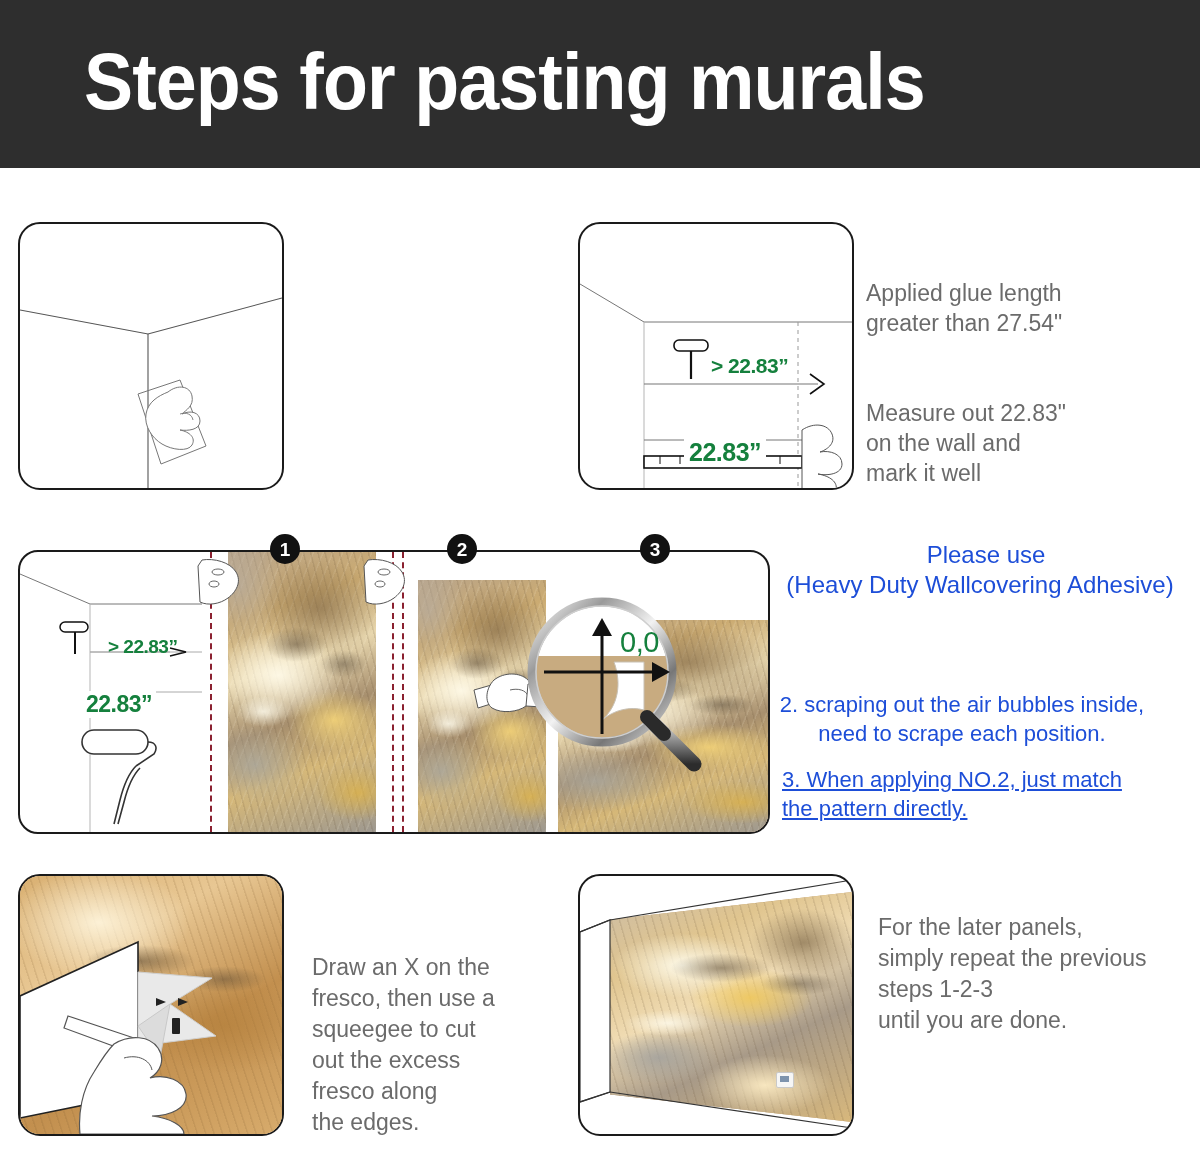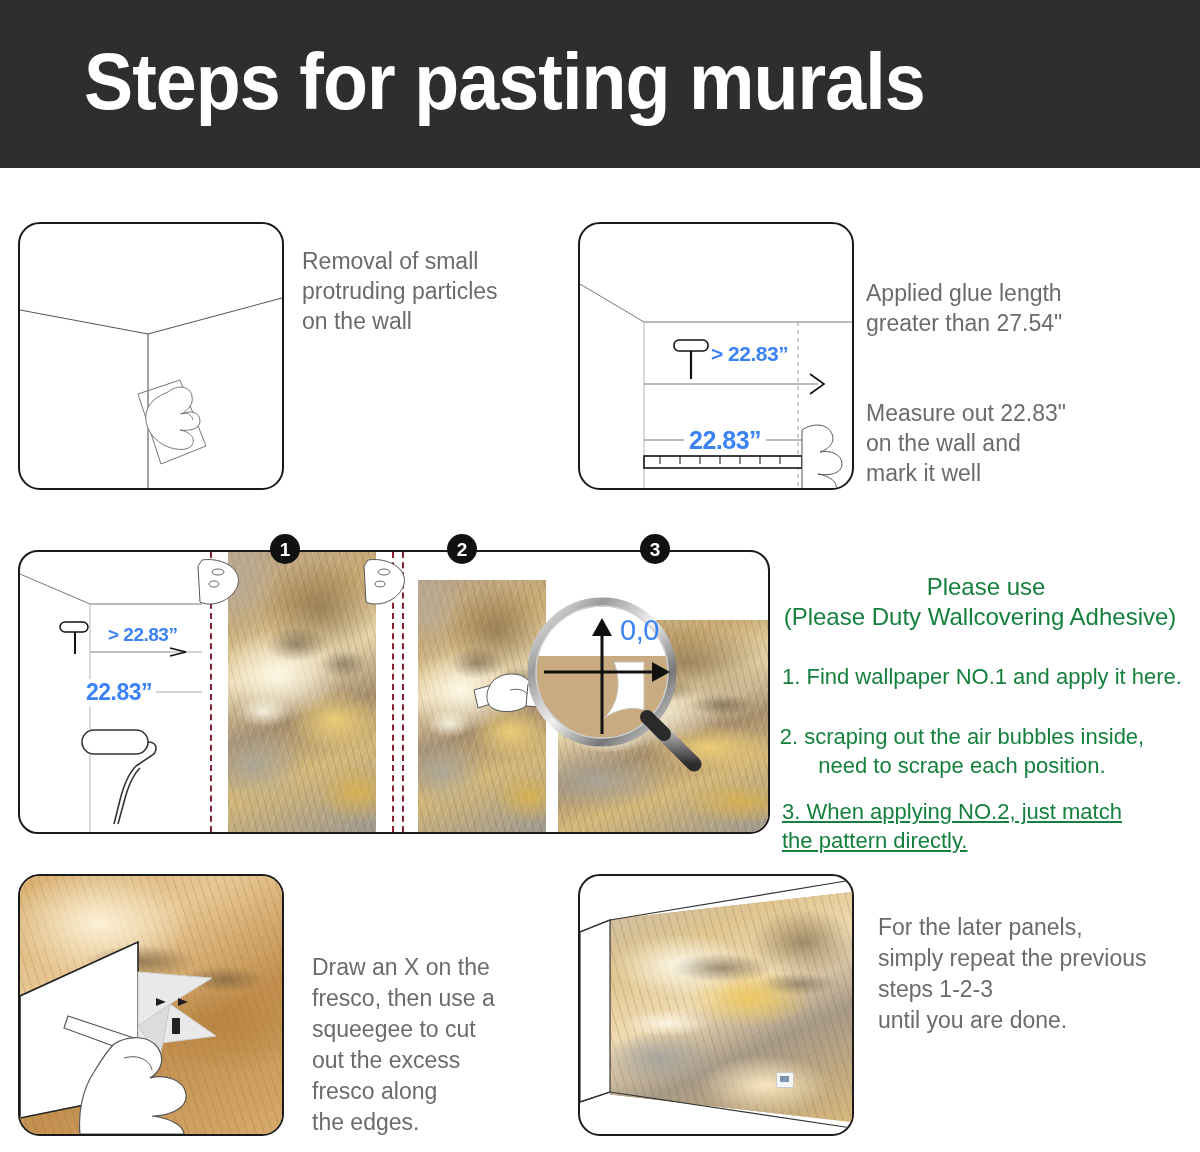--- a/index.html
+++ b/index.html
@@ -73,25 +73,25 @@
     position:absolute;left:18px;top:550px;width:748px;height:280px;
     border:2px solid #1a1a1a;border-radius:20px;background:#fff;overflow:hidden;
   }
   .guide{
     position:absolute;top:0;height:100%;width:0;
     border-left:2px dashed #8b2130;z-index:12;
   }
   .strip{position:absolute;top:0;height:100%;overflow:hidden;}
 
   .dim-text{
-    position:absolute;color:#3b82f6;font-weight:bold;letter-spacing:-.5px;
-  }
-
-  
-  .rtext{position:absolute;color:#15803d;font-size:22px;line-height:29px;white-space:pre-line;margin-top:32px;}
+    position:absolute;color:#15803d;font-weight:bold;letter-spacing:-.5px;margin-top:12px;
+  }
+
+  
+  .rtext{position:absolute;color:#1d4ed8;font-size:22px;line-height:29px;white-space:pre-line;}
 </style>
 </head>
 <body>
 
 <div class="page">
 
   <div class="header-bar"></div>
   <div class="header-title">Steps for pasting murals</div>
 
   <div class="panel" style="left:18px;top:222px;width:262px;height:264px;">
@@ -101,23 +101,20 @@
 
       <path d="M118 170 L160 156 L186 222 L141 240 Z" fill="none" stroke="#777" stroke-width="1"></path>
 
       <path d="M148 168 C158 160 170 162 172 172 C174 182 166 186 162 190
                C170 186 180 188 180 197 C180 206 168 207 160 206
                C170 208 176 214 172 221 C168 228 152 226 142 220
                C132 214 124 202 126 190 C128 178 138 172 148 168 Z" fill="#ffffff" stroke="#777" stroke-width="1"></path>
       <path d="M160 190 C166 188 172 190 173 196" fill="none" stroke="#777" stroke-width=".9"></path>
     </svg>
   </div>
-  <div class="caption" style="left:302px;top:246px;width:268px;">Removal of small
-protruding particles
-on the wall</div>
 
   <div class="panel" style="left:578px;top:222px;width:272px;height:264px;">
     <svg class="lineart" viewBox="0 0 272 264">
       <path d="M0 60 L64 98 L272 98" fill="none" stroke="#777" stroke-width="1"></path>
       <path d="M64 98 L64 264" fill="none" stroke="#b5b5b5" stroke-width="1"></path>
       <path d="M64 160 L238 160" fill="none" stroke="#777" stroke-width="1.2"></path>
       <path d="M230 150 L244 160 L230 170" fill="none" stroke="#111" stroke-width="1.6"></path>
       <path d="M64 216 L236 216" fill="none" stroke="#777" stroke-width="1"></path>
 
       <path d="M218 98 L218 264" fill="none" stroke="#999" stroke-width="1" stroke-dasharray="4 4"></path>
@@ -243,22 +240,21 @@
       <path d="M129 129 L146 146" stroke="#2a2a2a" stroke-width="14" stroke-linecap="round"></path>
     </svg>
     <div class="dim-text" style="left:600px;top:62px;font-size:29px;z-index:27;font-weight:normal;">0,0</div>
   </div>
 
   <div class="badge" style="left:270px;top:534px;">1</div>
   <div class="badge" style="left:447px;top:534px;">2</div>
   <div class="badge" style="left:640px;top:534px;">3</div>
 
   <div class="rtext" style="left:786px;top:540px;width:400px;text-align:center;font-size:24px;">Please use</div>
-  <div class="rtext" style="left:768px;top:570px;width:424px;text-align:center;font-size:24px;">(Please Duty Wallcovering Adhesive)</div>
-  <div class="rtext" style="left:782px;top:630px;width:412px;">1. Find wallpaper NO.1 and apply it here.</div>
+  <div class="rtext" style="left:768px;top:570px;width:424px;text-align:center;font-size:24px;">(Heavy Duty Wallcovering Adhesive)</div>
   <div class="rtext" style="left:756px;top:690px;width:412px;text-align:center;">2. scraping out the air bubbles inside,
 need to scrape each position.</div>
   <div class="rtext" style="left:782px;top:765px;width:412px;text-decoration:underline;">3. When applying NO.2, just match
 the pattern directly.</div>
 
   <div class="panel" style="left:18px;top:874px;width:262px;height:258px;">
     <div class="marble" style="position:absolute;inset:0;
                 background-color:#c79a5c;
                 background-image:
                   radial-gradient(ellipse 50% 30% at 30% 18%, rgba(255,246,222,.9) 0%, rgba(255,246,222,0) 70%),

